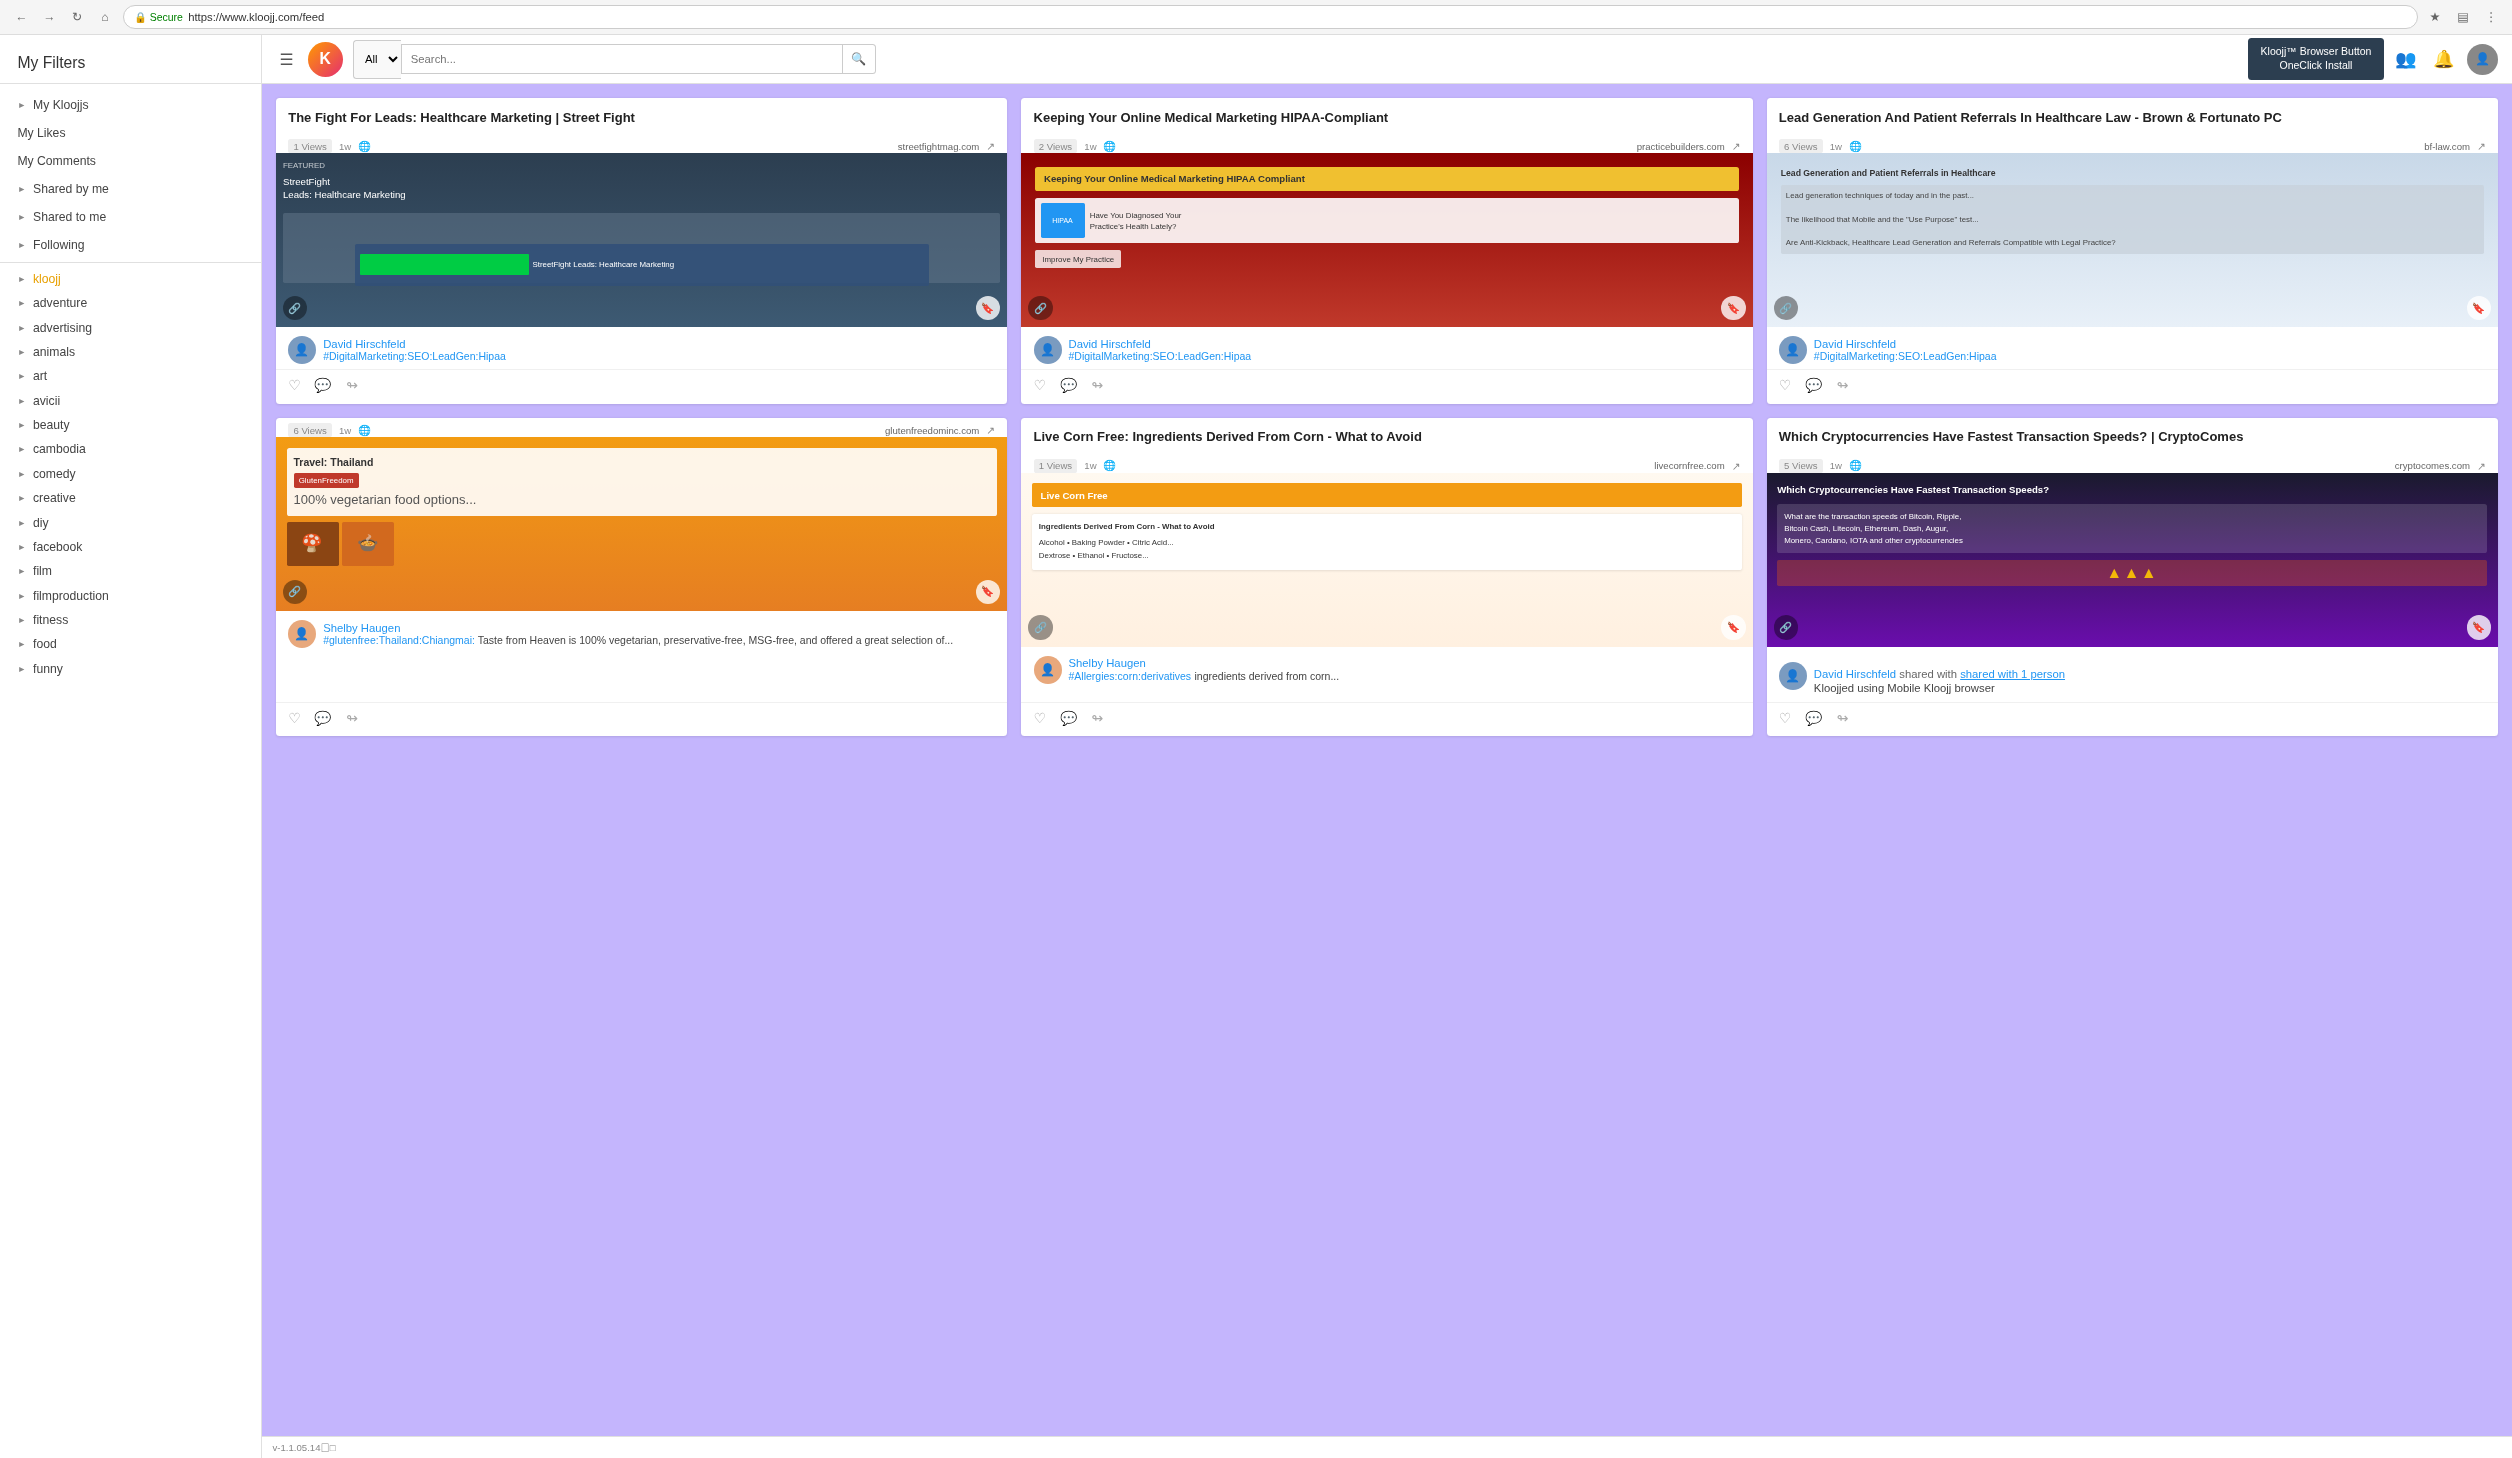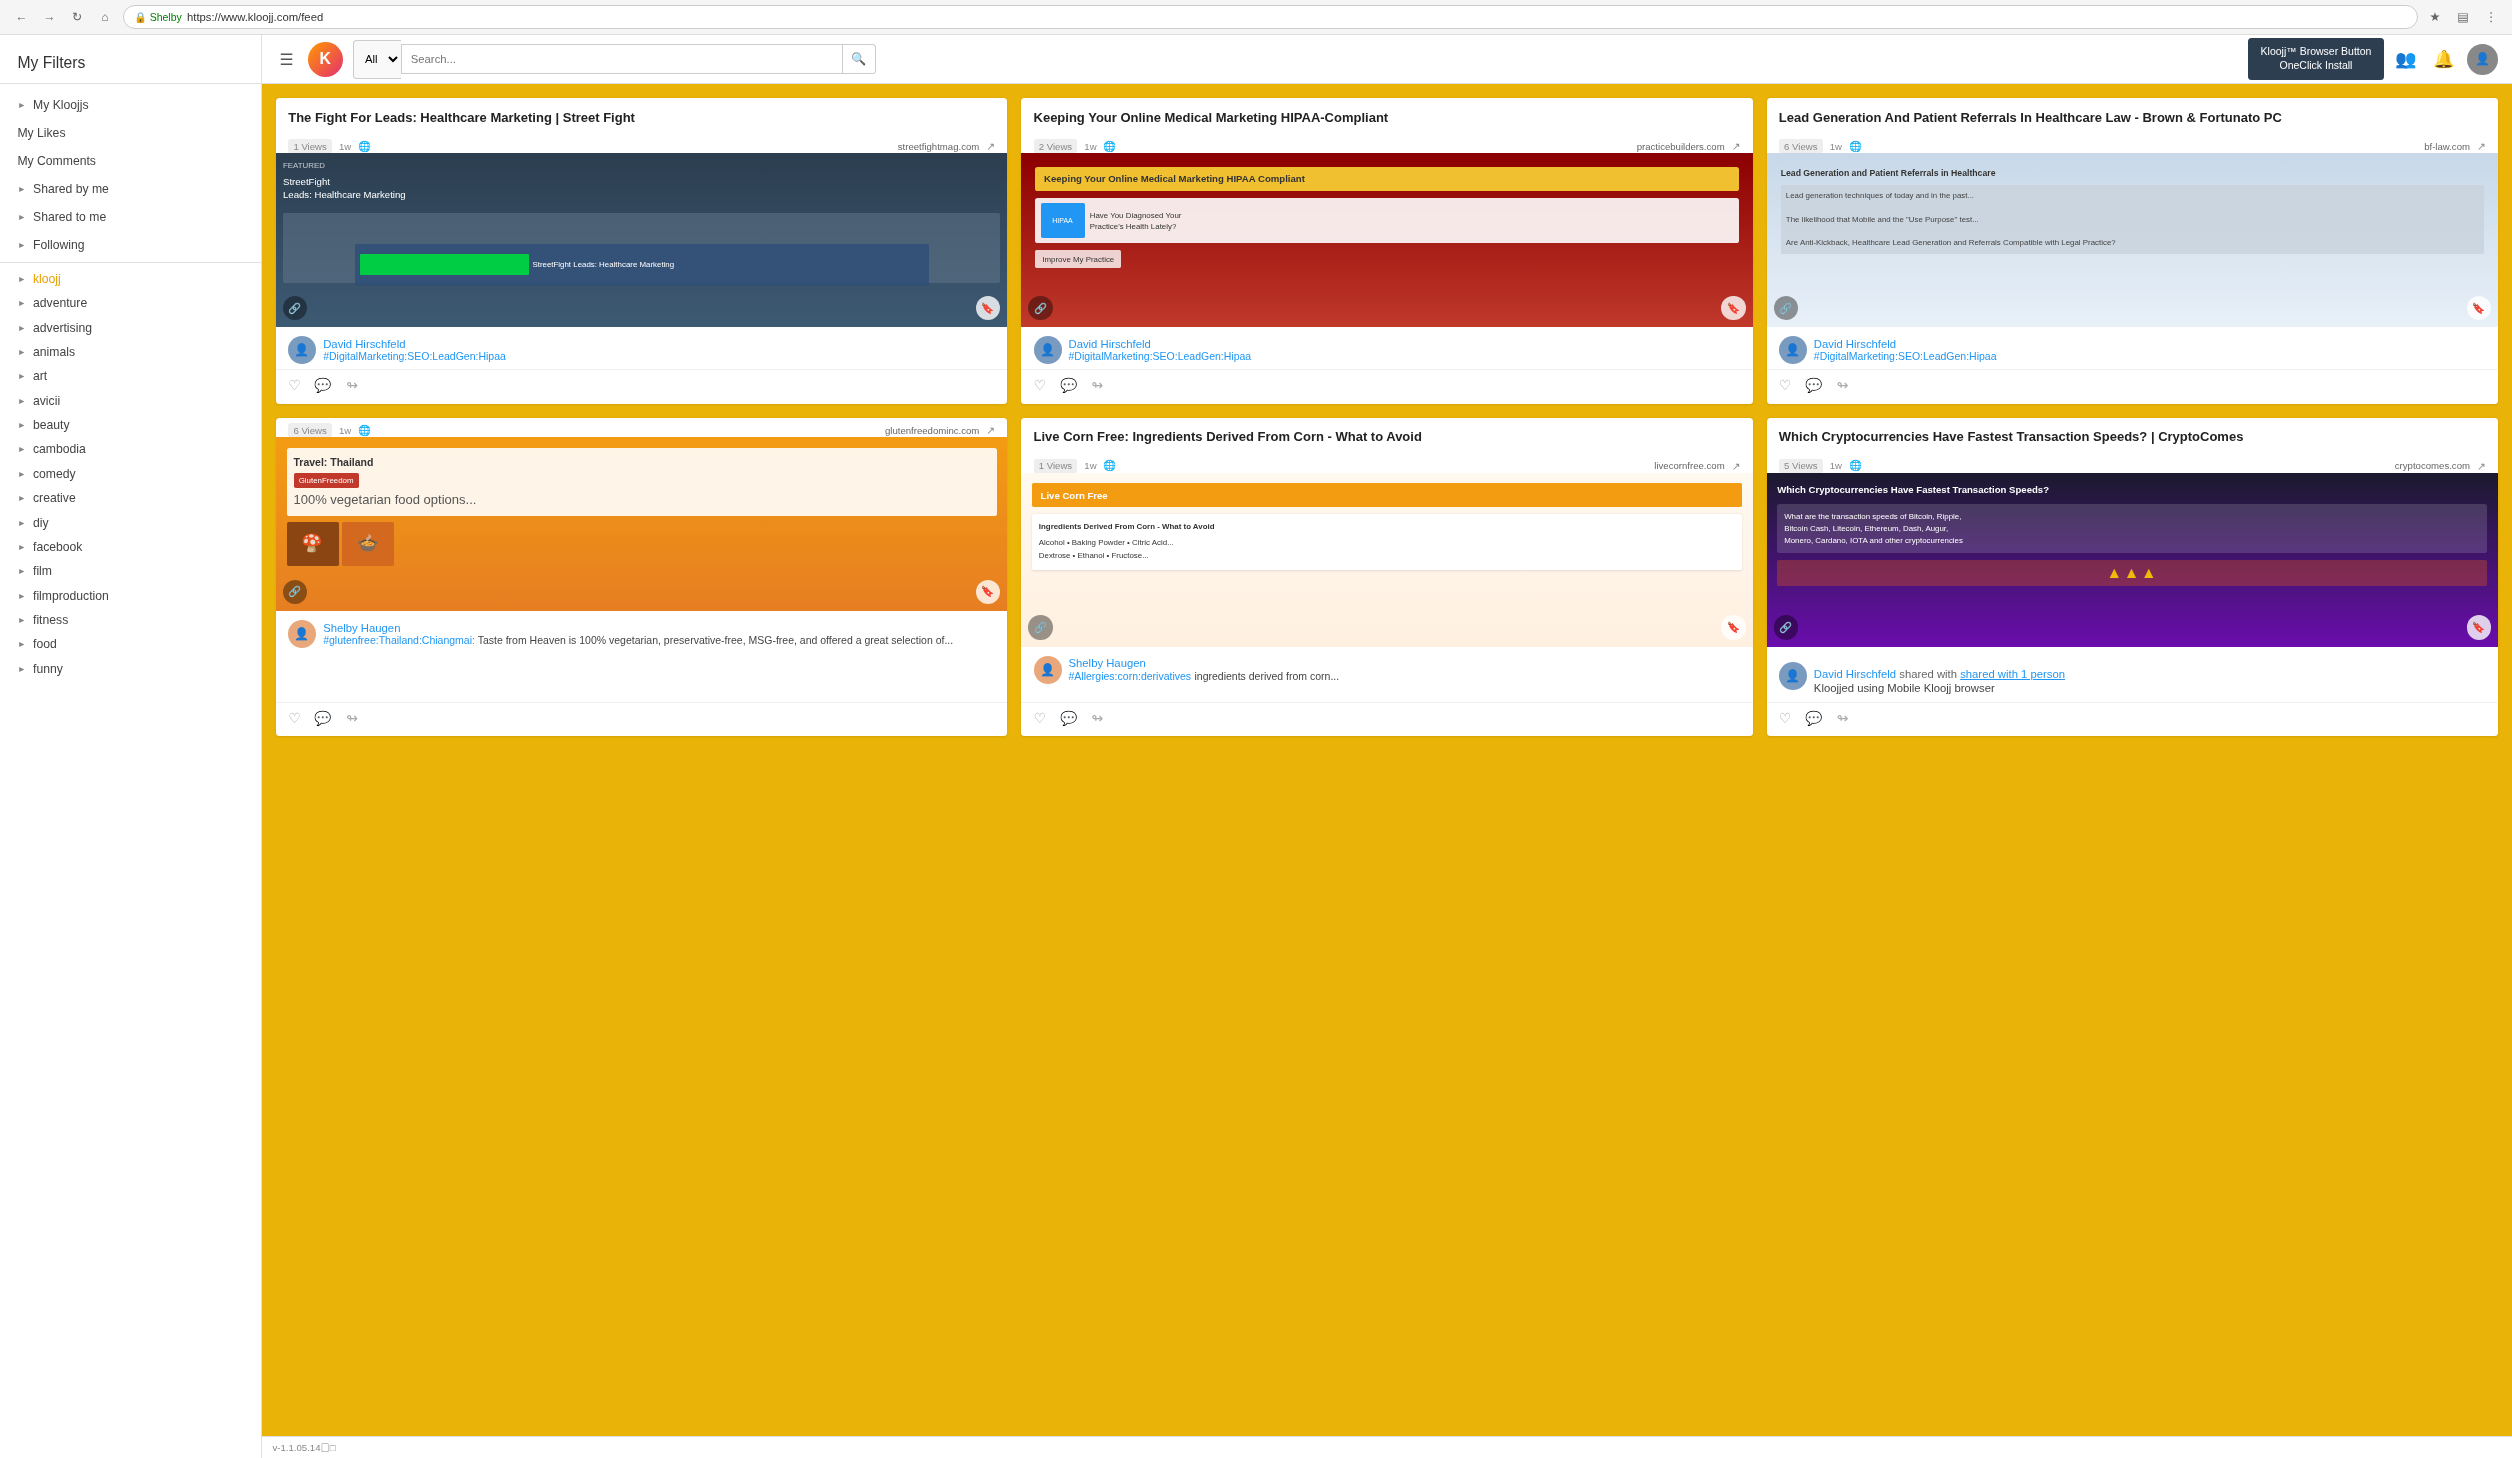--- a/index.html
+++ b/index.html
@@ -67,21 +67,21 @@
       height: 30px; border: 0.9px solid #ccc; border-left: none; border-radius: 0 3.5px 3.5px 0; padding: 0 8.7px; background: white; cursor: pointer; color: #555; font-size: 12.2px;
     }
     .topbar-right { margin-left: auto; display: flex; align-items: center; gap: 8.7px; }
     .kloojj-btn {
       background: #2c3e50; color: white; border: none; border-radius: 3.5px; padding: 7px 12.2px; cursor: pointer; font-size: 10.5px; text-align: center; line-height: 1.3;
     }
     .topbar-icon-btn { background: none; border: none; cursor: pointer; font-size: 17.4px; color: #555; padding: 3.5px; }
     .avatar { width: 31px; height: 31px; border-radius: 50%; background: #888; display: flex; align-items: center; justify-content: center; color: white; cursor: pointer; overflow: hidden; }
 
     
-    .feed-container { flex: 1; overflow-y: auto; padding: 14px; background: #eab308; }
+    .feed-container { flex: 1; overflow-y: auto; padding: 14px; background: #c4b5fd; }
     .feed-grid { display: grid; grid-template-columns: repeat(3, 1fr); gap: 14px; }
 
     
     .card {
       background: white; border-radius: 3.5px; box-shadow: 0 0.9px 2.6px rgba(0,0,0,0.1); overflow: hidden; display: flex; flex-direction: column;
     }
     .card-header { padding: 10.5px 12.2px 7px; }
     .card-title { font-size: 13px; font-weight: bold; color: #222; line-height: 1.4; }
     .card-meta {
       display: flex; align-items: center; gap: 7px; font-size: 10.5px; color: #888; margin-top: 5.2px; padding: 0 12.2px;
@@ -138,21 +138,21 @@
 <body>
 
 <div class="browser-bar">
   <button class="browser-nav-btn">←</button>
   <button class="browser-nav-btn">→</button>
   <button class="browser-nav-btn">↻</button>
   <button class="browser-nav-btn">⌂</button>
   <div class="address-bar">
     <span class="secure-badge">
       <span>🔒</span>
-      <span>Shelby</span>
+      <span>Secure</span>
     </span>
     <span style="color:#333;font-size:11.3px;">https://www.kloojj.com/feed</span>
   </div>
   <div class="browser-icons">
     <span class="browser-icon">★</span>
     <span class="browser-icon">▤</span>
     <span class="browser-icon">⋮</span>
   </div>
 </div>
 

